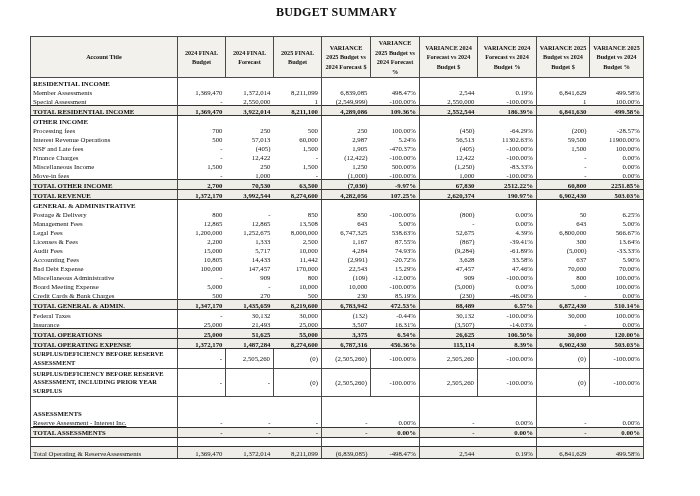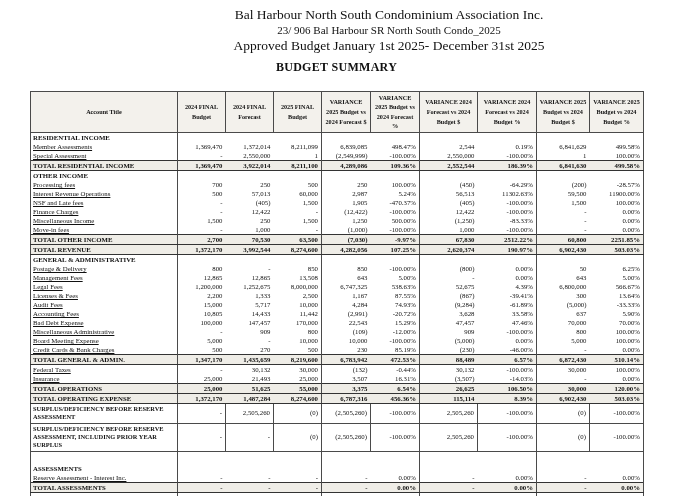--- a/index.html
+++ b/index.html
@@ -57,25 +57,20 @@
     font-weight:bold; white-space:normal; font-size:6.4px; line-height:1.3;
   }
   .row-blank td { height:12px; }
   .row-blank2 td { height:8px; }
 </style>
 </head>
 <body>
 
 <div class="page">
 
-  <div class="doc-header">
-    <div class="org-title">Bal Harbour North South Condominium Association Inc.</div>
-    <div class="doc-subtitle">23/ 906 Bal Harbour SR North South Condo_2025</div>
-    <div class="budget-period">Approved Budget January 1st 2025- December 31st 2025</div>
-  </div>
 
   <div class="summary-title">BUDGET SUMMARY</div>
 
   <table class="budget-table">
     <colgroup>
       <col style="width:147px">
       <col style="width:48px">
         <col style="width:48px">
         <col style="width:48px">
       <col style="width:49px">

